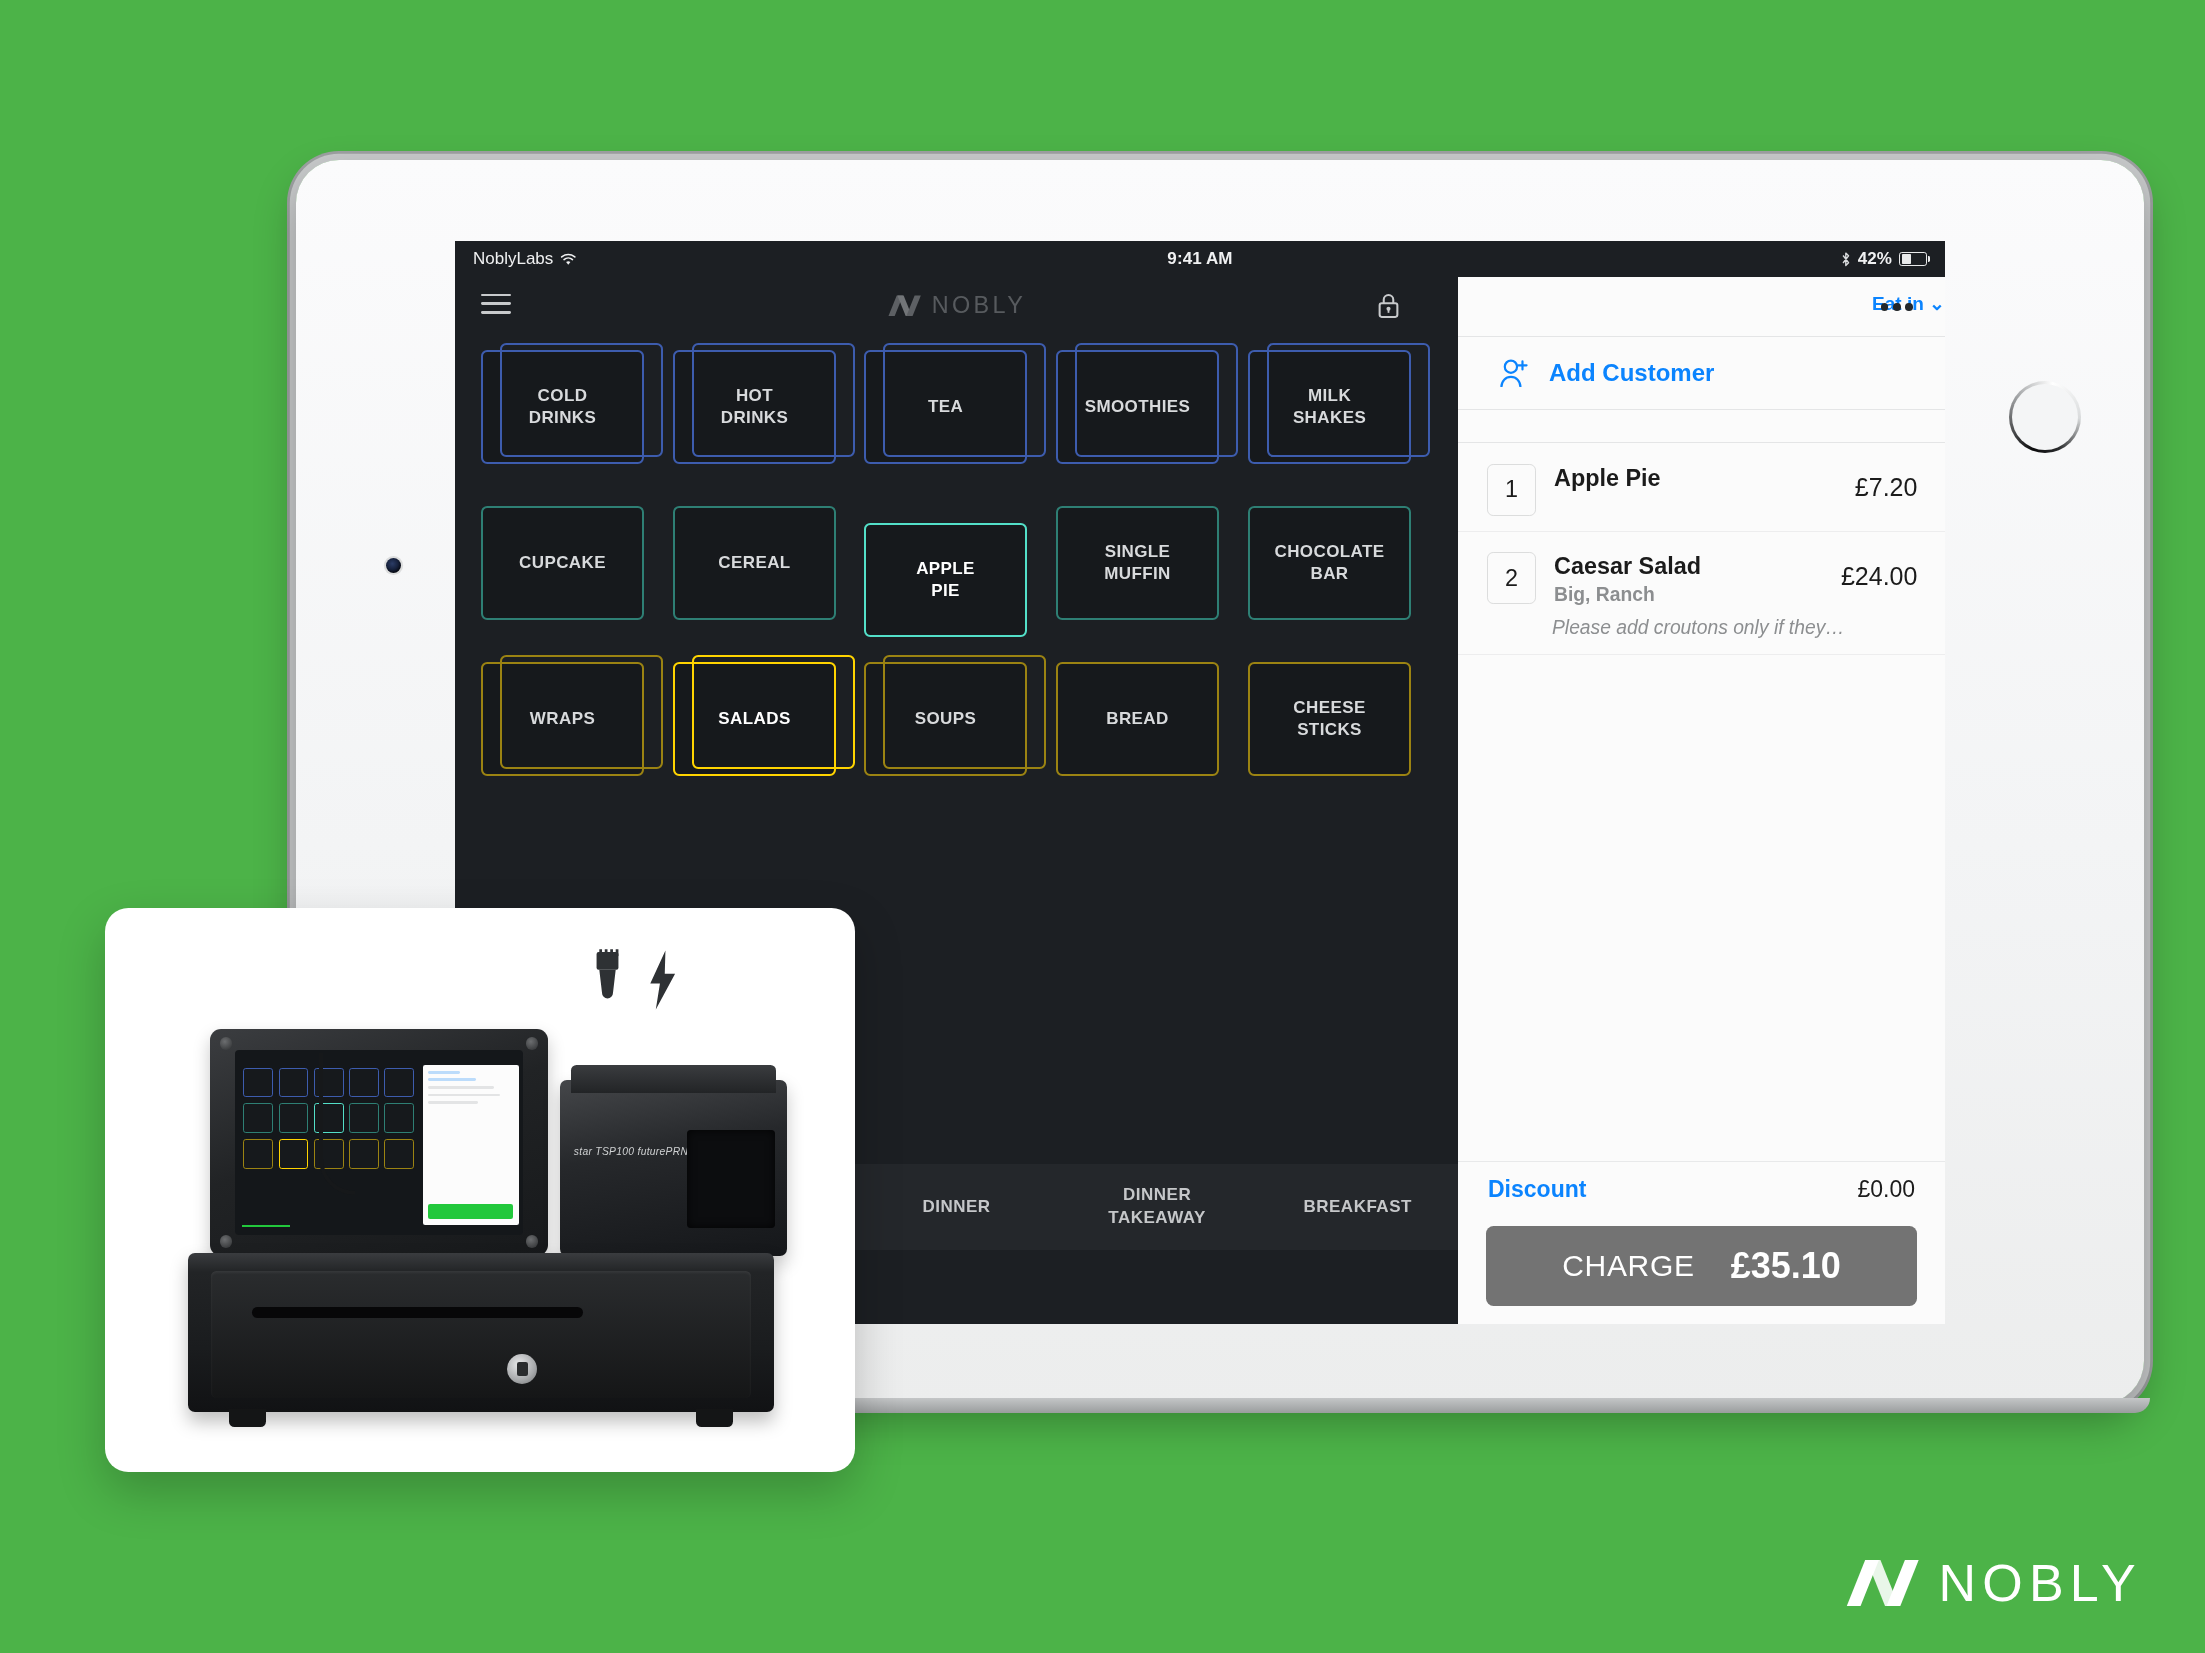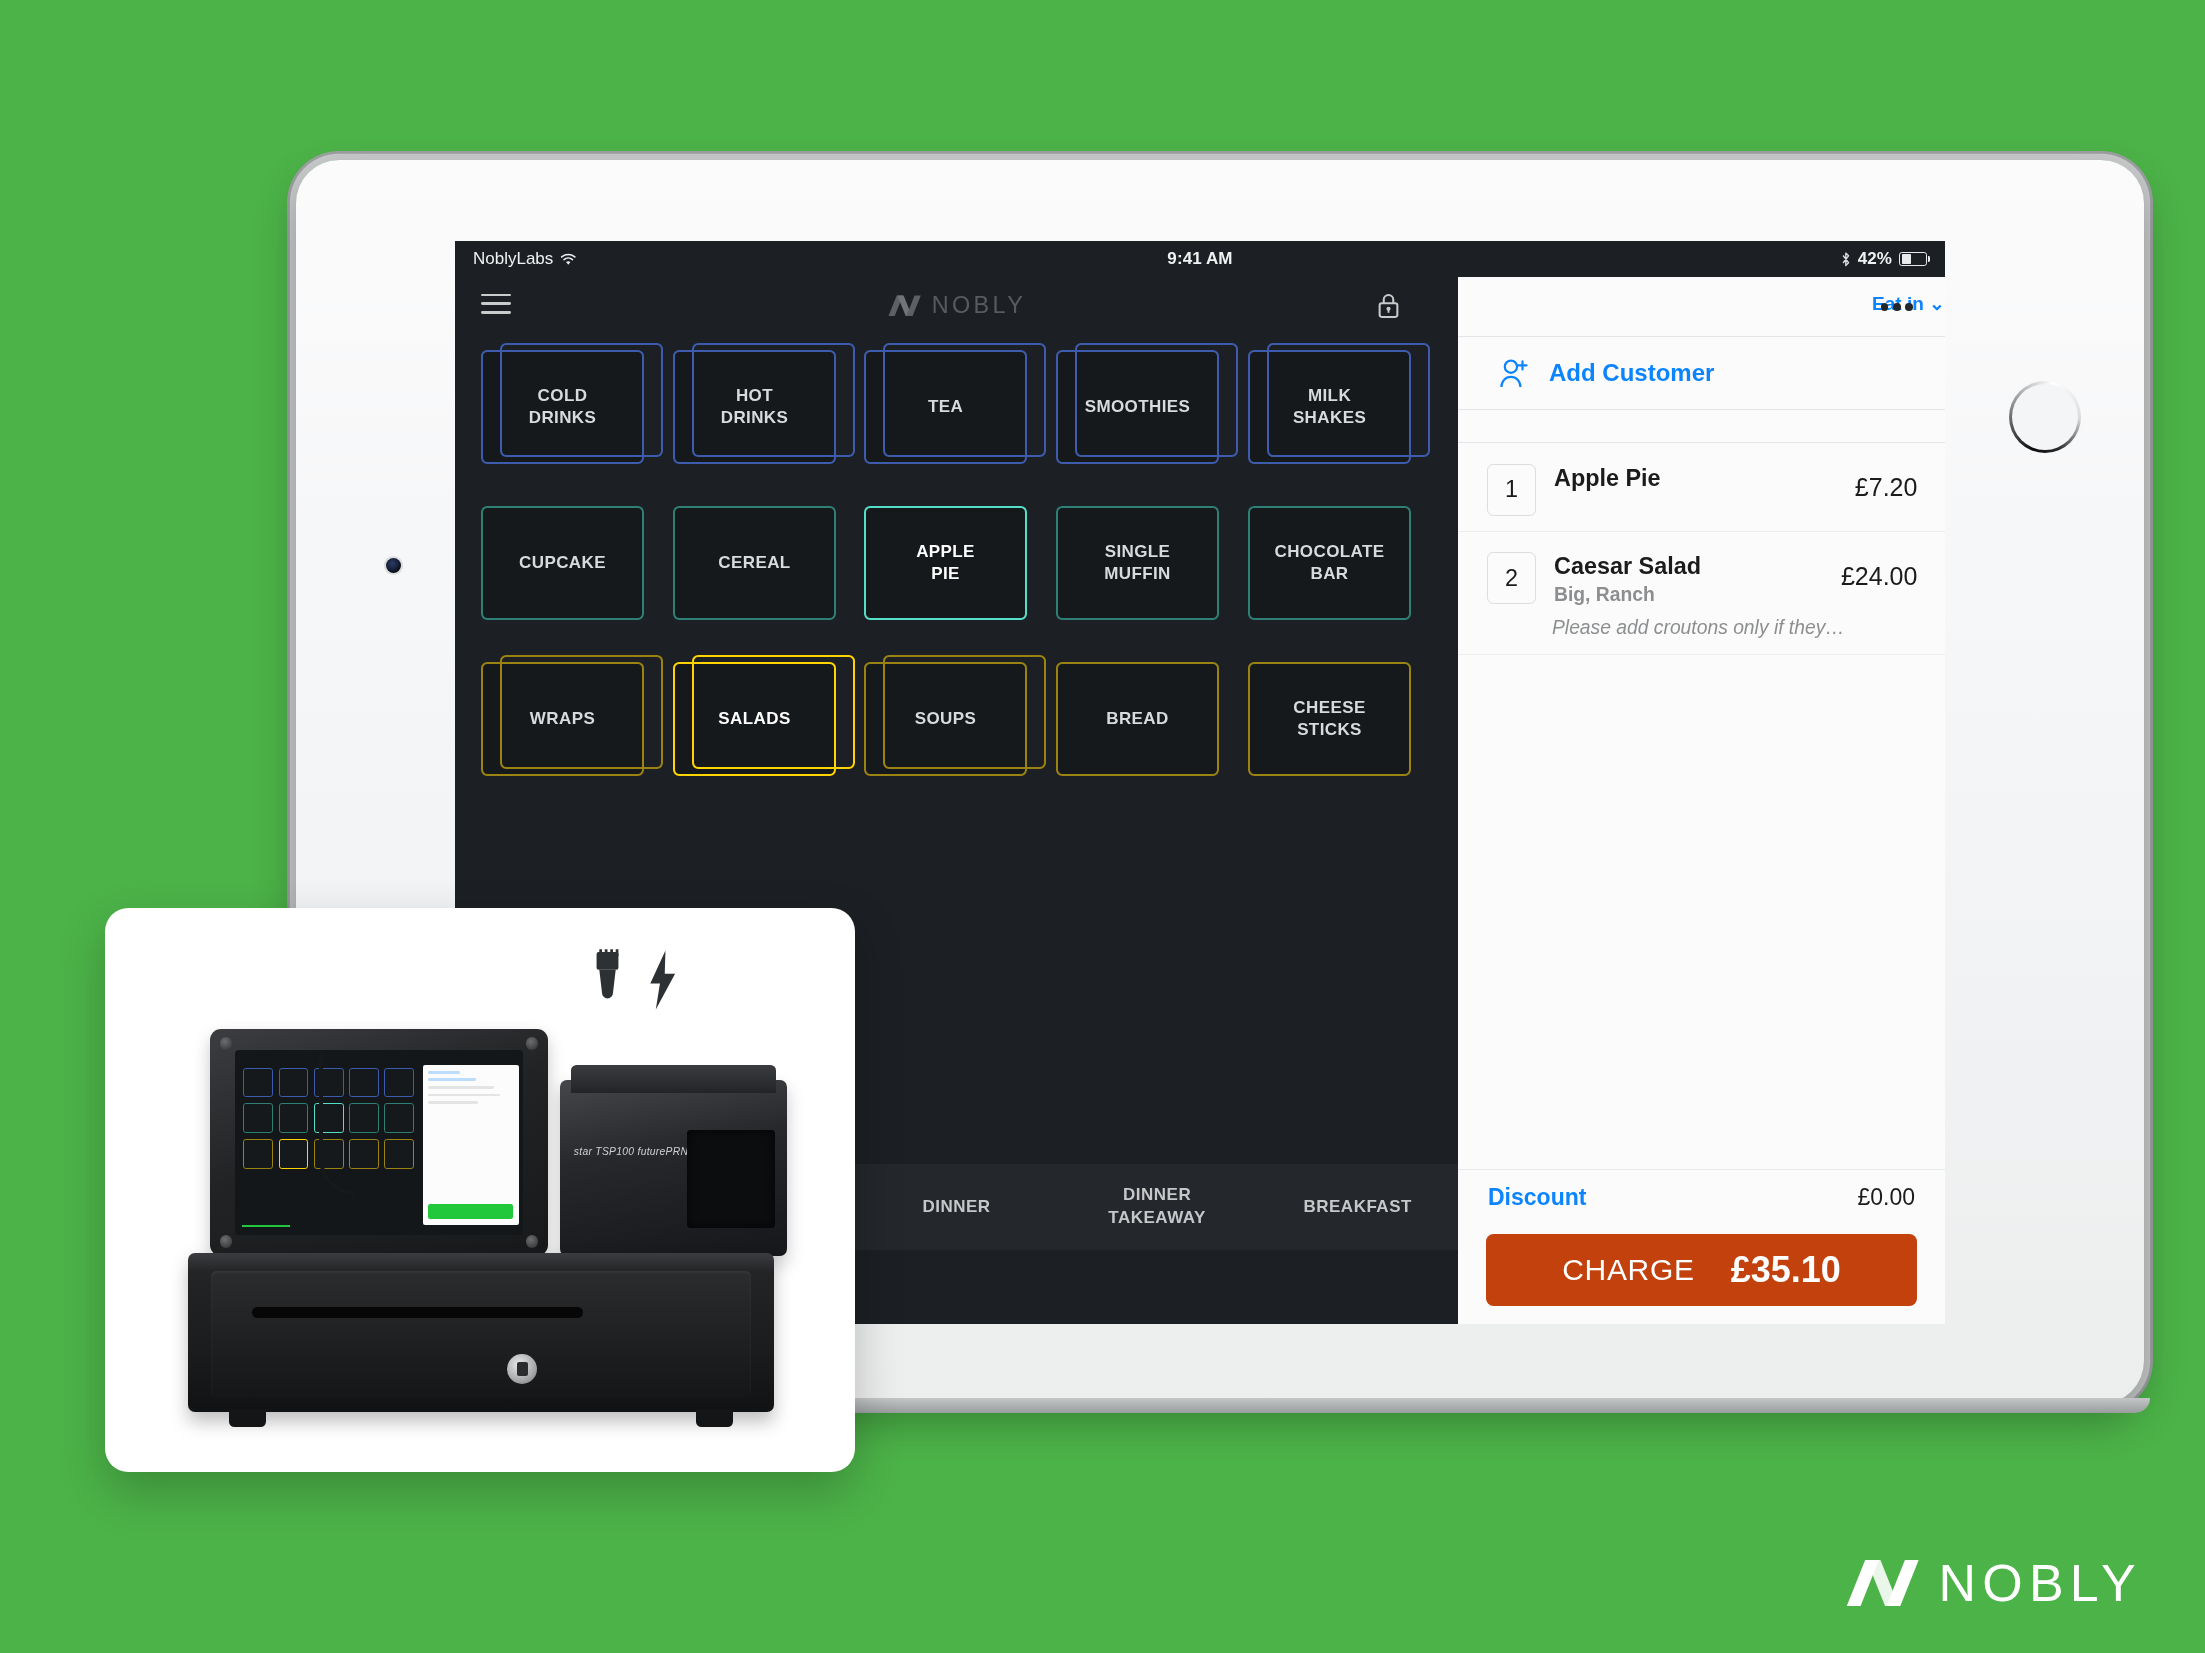--- a/index.html
+++ b/index.html
@@ -80,21 +80,21 @@
     display:flex;align-items:center;justify-content:center;text-align:center;
     color:#d8dadc;font-size:17px;font-weight:bold;letter-spacing:0.4px;line-height:1.32;
     z-index:2;cursor:pointer;
   }
   .tile .stack{
     position:absolute;left:16.5px;top:-9px;width:163px;height:114px;box-sizing:border-box;
     border-radius:6.2px;border:2.8px solid #3b5bb0;background:transparent;z-index:-1;
   }
   .row-blue .tile, .row-blue .stack{border-color:#3d5cae;}
   .row-teal .tile{border-color:#2e7f74;}
-  .row-teal .tile.hot{border-color:#53dfc8;}
+  .row-teal .tile.hot{border-color:#53dfc8;margin-top:17px;}
   .row-amber .tile, .row-amber .stack{border-color:#9b8312;}
   .row-amber .tile.hot, .row-amber .tile.hot .stack{border-color:#ffd400;}
   .tile.hot{color:#ffffff;}
 
   
   #tabbar{
     position:absolute;left:0;bottom:74px;width:1003px;height:86px;background:#24272b;
     display:flex;align-items:center;
   }
   #search-icon-wrap{position:absolute;left:36px;top:29px;}
@@ -135,21 +135,21 @@
   .oprice{font-size:25px;color:#1b1b1b;margin-left:11px;white-space:nowrap;padding-top:9.6px;}
   .oitem.has-note{flex-wrap:wrap;}
   .oitem.has-note .onote{flex-basis:100%;padding-left:65px;box-sizing:border-box;}
 
   #totals{flex:none;}
   .trow2{display:flex;align-items:center;justify-content:space-between;padding:0 30px;height:54px;border-top:1.4px solid #e8e9ea;margin-top:16px;}
   .tlabel{font-size:23px;color:#1b1b1b;}
   .tlabel.link{color:#0b84fe;font-weight:bold;}
   .tval{font-size:23px;color:#1b1b1b;}
   #charge{
-    margin:9.6px 27.6px 19.3px 27.6px;height:72px;background:#c2410c;border-radius:7.6px;
+    margin:9.6px 27.6px 19.3px 27.6px;height:80px;background:#737373;border-radius:7.6px;
     display:flex;align-items:center;justify-content:center;gap:36px;cursor:pointer;
   }
   #charge .ctxt{color:#fff;font-size:30px;letter-spacing:0.7px;}
   #charge .camt{color:#fff;font-size:36px;font-weight:bold;}
 
   
   #photocard{
     position:absolute;left:105px;top:908px;width:750px;height:564px;background:#fff;
     border-radius:23.4px;box-shadow:0 19.3px 48px rgba(0,0,0,.22);overflow:hidden;z-index:30;
   }

